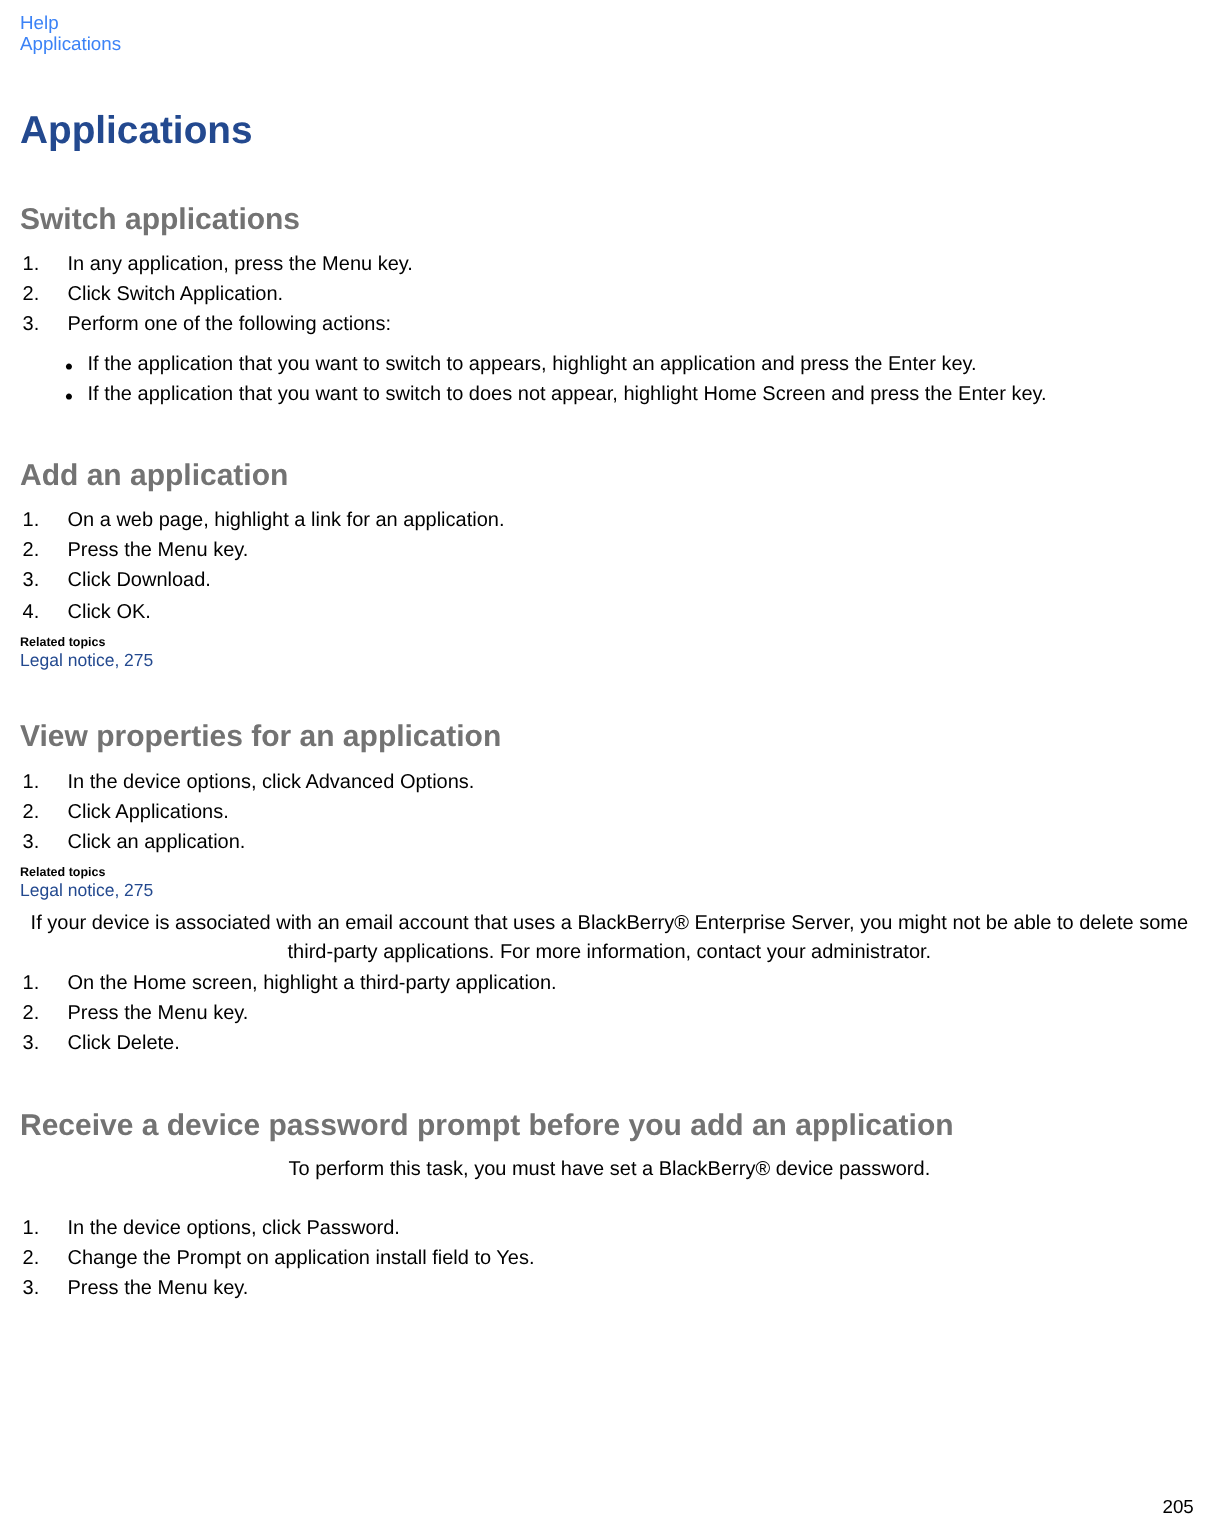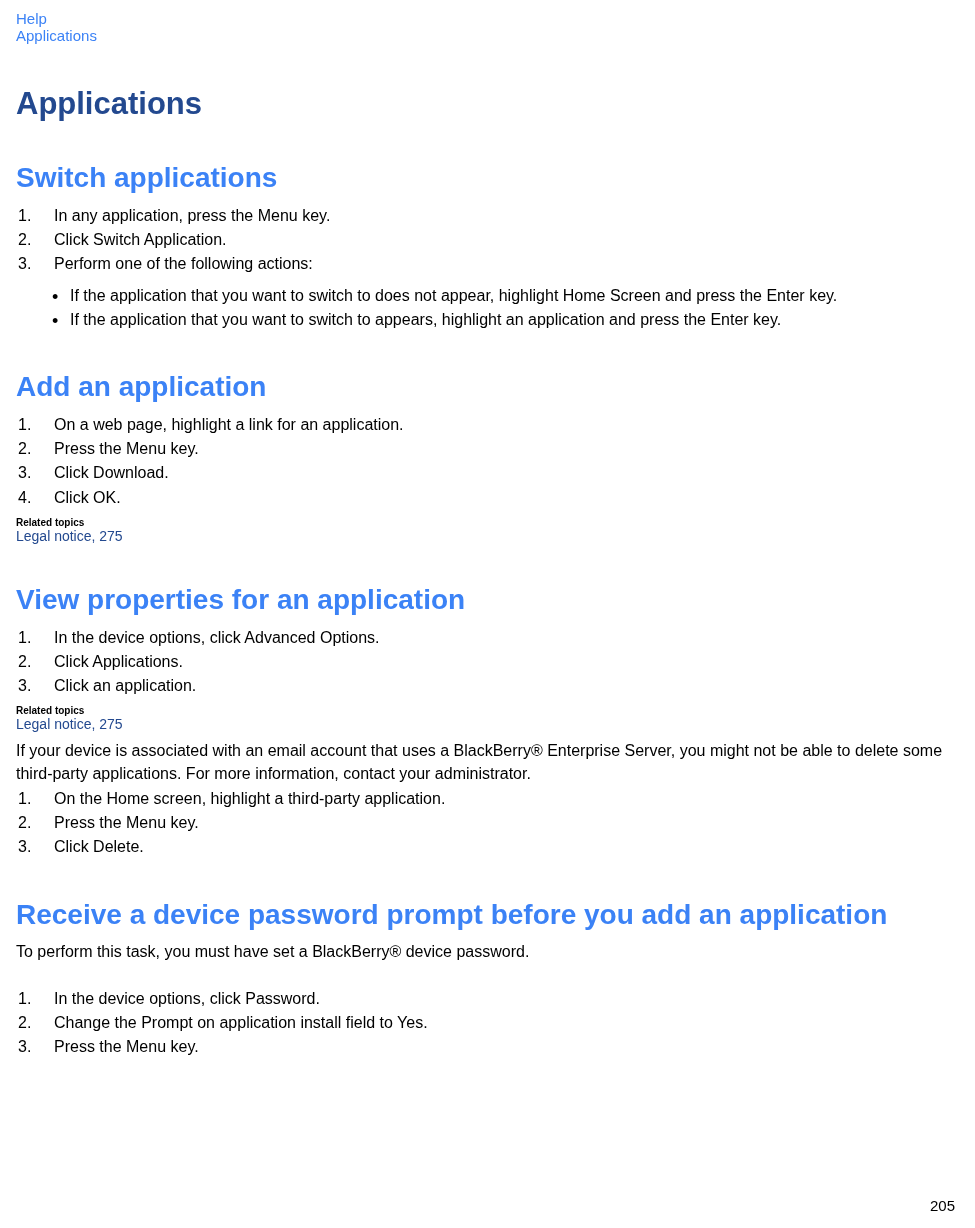--- a/index.html
+++ b/index.html
@@ -21,23 +21,23 @@
       margin-bottom: 42px;
       flex-direction: column;
     }
     .page-title {
       font-size: 31px;
       font-weight: 700;
       color: #23498f;
       margin-bottom: 28px;
     }
     .section-heading {
-      font-size: 28px;
+      font-size: 24px;
       font-weight: 700;
-      color: #3b82f6;
+      color: #737373;
       margin-top: 40px;
       margin-bottom: 10px;
     }
     ol.steps {
       list-style: none;
       counter-reset: item;
       margin-bottom: 8px;
     }
     ol.steps > li {
       counter-increment: item;
@@ -81,20 +81,21 @@
       color: #23498f;
       font-size: 14px;
       cursor: pointer;
       margin-bottom: 8px;
     }
     .body-para {
       font-size: 16px;
       line-height: 1.4;
       margin-bottom: 2px;
       margin-top: 4px;
+      text-align: center;
     }
     .page-number {
       position: absolute;
       bottom: 14px;
       right: 20px;
       font-size: 15px;
     }
     .step-text b { font-weight: 400; }
   </style>
 </head>
@@ -108,22 +109,22 @@
 <h1 class="page-title">Applications</h1>
 
 <div id="sections">
     <h2 class="section-heading">Switch applications</h2>
     <ol class="steps">
       <li><span class="step-text">In any application, press the <b>Menu</b> key.</span></li>
       <li><span class="step-text">Click <b>Switch Application</b>.</span></li>
       <li><span class="step-text">Perform one of the following actions:</span></li>
     </ol>
     <ul class="bullets">
+      <li><span class="step-text">If the application that you want to switch to appears, highlight an application and press the <b>Enter</b> key.</span></li>
       <li><span class="step-text">If the application that you want to switch to does not appear, highlight <b>Home Screen</b> and press the <b>Enter</b> key.</span></li>
-      <li><span class="step-text">If the application that you want to switch to appears, highlight an application and press the <b>Enter</b> key.</span></li>
     </ul>
     <h2 class="section-heading">Add an application</h2>
     <ol class="steps">
       <li><span class="step-text">On a web page, highlight a link for an application.</span></li>
       <li><span class="step-text">Press the <b>Menu</b> key.</span></li>
       <li><span class="step-text">Click <b>Download</b>.</span></li>
       <li><span class="step-text">Click <b>OK</b>.</span></li>
     </ol>
     <div class="related-label">Related topics</div>
     <div class="related-link">Legal notice, 275</div>

